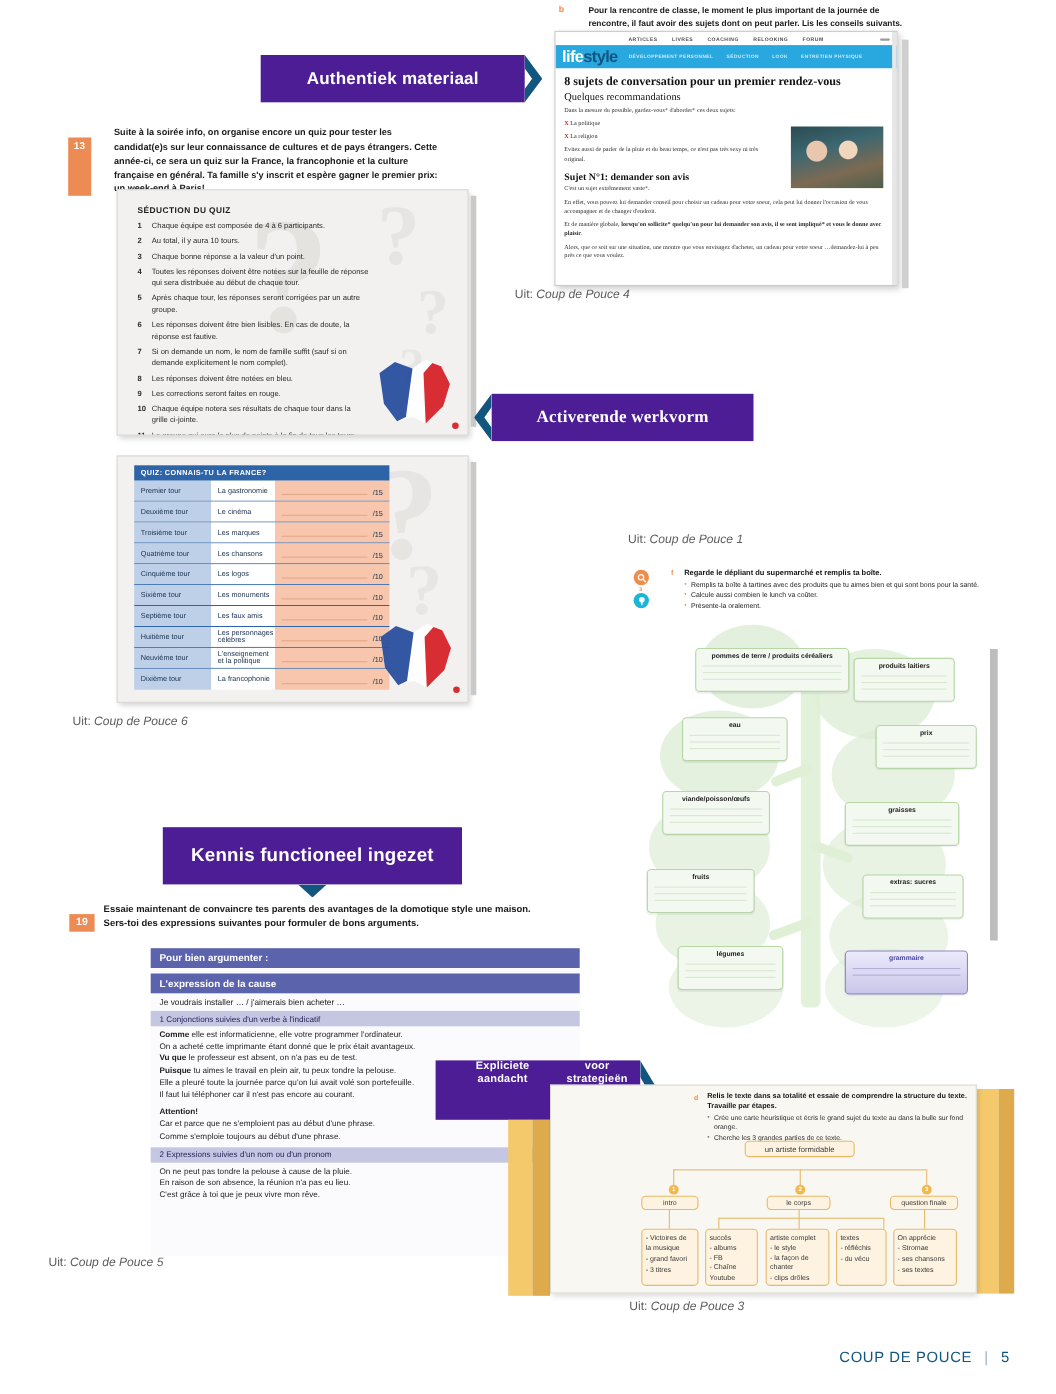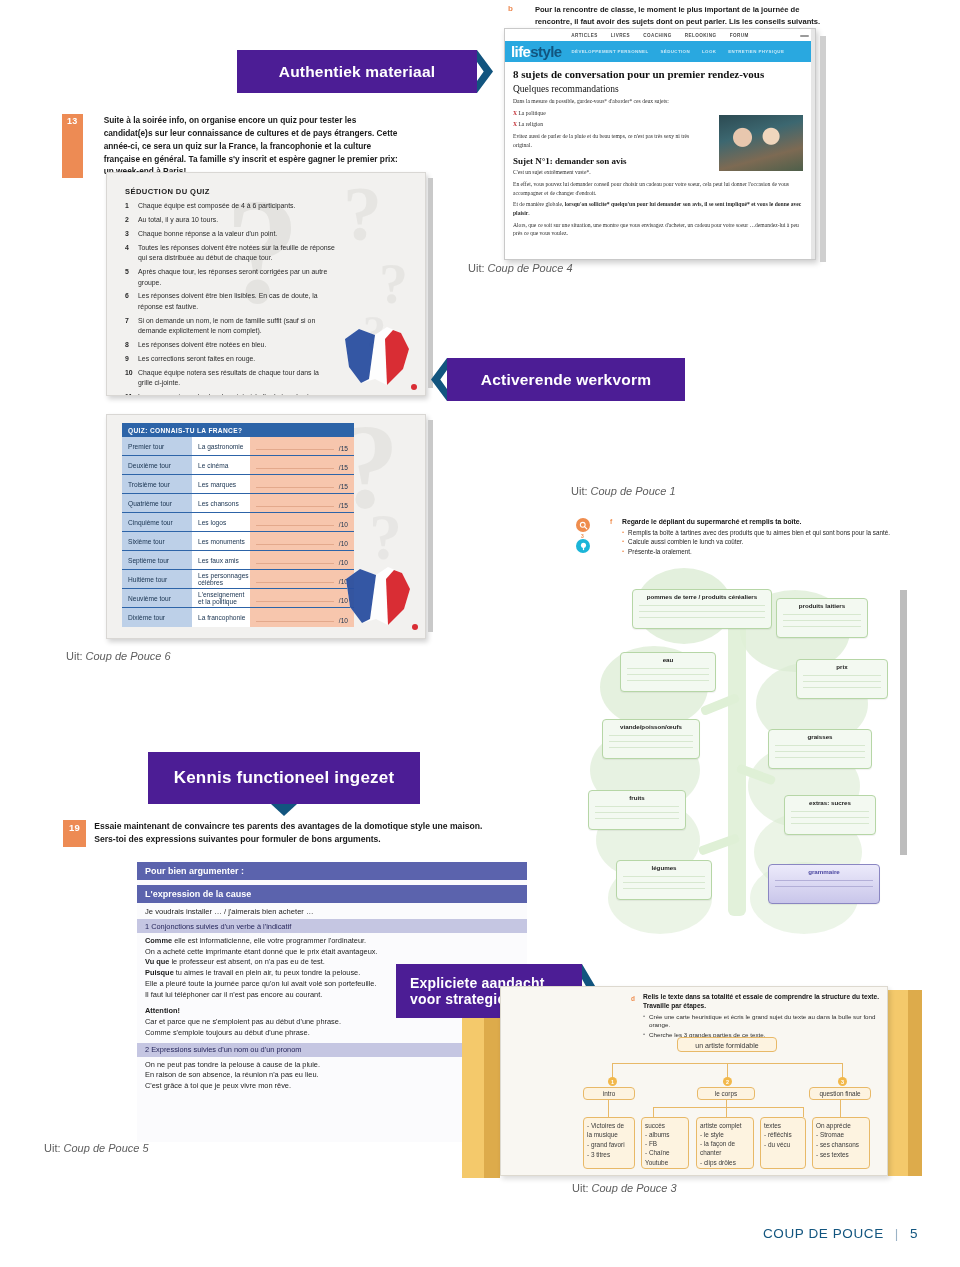--- a/index.html
+++ b/index.html
@@ -37,20 +37,21 @@
     content: ""; position: absolute; left: 50%; margin-left: -13px; bottom: -12px;
     width: 26px; height: 12px; background: #12557f;
     clip-path: polygon(0 0, 100% 0, 50% 100%);
   }
 
   
   .num-badge {
     background: #ed8b54; color: #fff; font-weight: bold; font-size: 9px;
     padding: 2px 5px 3px; display: inline-block; min-width: 17px; text-align: center;
     letter-spacing: .3px;
+    margin-top: 11px;
   }
 
   .task-text { font-size: 8.3px; font-weight: bold; line-height: 1.55; color: #1a1a1a; }
 
   
   .scan {
     position: absolute; background: #f2f1ef;
     border: 1px solid #d9d7d4;
     box-shadow: 2px 3px 5px rgba(0,0,0,.18);
     overflow: hidden;
@@ -345,21 +346,21 @@
       <circle cx="79" cy="68" r="3" fill="#d8232a"></circle>
     </svg>
   </div>
   <div class="edge-strip" style="left:428px;top:420px;width:5px;height:212px;background:#c9c9c9;"></div>
 
   <div class="src" style="left:66px;top:650px;">
     <span>Uit:</span>
     <i>Coup de Pouce 6</i>
   </div>
 
-  <div class="ribbon arrow-l" style="left:447px;top:358px;width:238px;height:43px;font-size:15.5px;">
+  <div class="ribbon arrow-l" style="left:447px;top:358px;width:238px;height:43px;font-size:15.5px;font-family:Liberation Serif, serif;">
     <span>Activerende werkvorm</span>
   </div>
 
   <div class="src" style="left:571px;top:485px;">
     <span>Uit:</span>
     <i>Coup de Pouce 1</i>
   </div>
 
   <div style="position:absolute;left:576px;top:518px;width:30px;height:46px;">
     <div class="circ-icon" style="left:0;top:0;background:#ef8d4e;">
@@ -501,21 +502,21 @@
       <div class="gr-line">En raison de son absence, la réunion n'a pas eu lieu.</div>
       <div class="gr-line">C'est grâce à toi que je peux vivre mon rêve.</div>
     </div>
   </div>
 
   <div class="src" style="left:44px;top:1142px;">
     <span>Uit:</span>
     <i>Coup de Pouce 5</i>
   </div>
 
-  <div class="ribbon arrow-r" style="left:396px;top:964px;width:186px;height:54px;font-size:14px;flex-direction:column;align-items:flex-start;padding-left:14px;justify-content:center;">
+  <div class="ribbon arrow-r" style="left:396px;top:964px;width:186px;height:54px;font-size:10px;flex-direction:row;align-items:flex-start;padding-left:14px;justify-content:center;">
     <span>Expliciete aandacht</span>
     <span>voor strategieën</span>
   </div>
 
   <div class="otab" style="left:462px;top:1018px;width:22px;height:160px;"></div>
   <div class="otab2" style="left:484px;top:1018px;width:16px;height:160px;"></div>
   <div class="otab" style="left:886px;top:990px;width:22px;height:186px;"></div>
   <div class="otab2" style="left:908px;top:990px;width:14px;height:186px;"></div>
   <div class="opanel" style="left:500px;top:986px;width:388px;height:190px;">
     <div style="position:absolute;left:130px;top:8px;width:10px;font-size:6.4px;color:#ef8d4e;font-weight:bold;">d</div>

